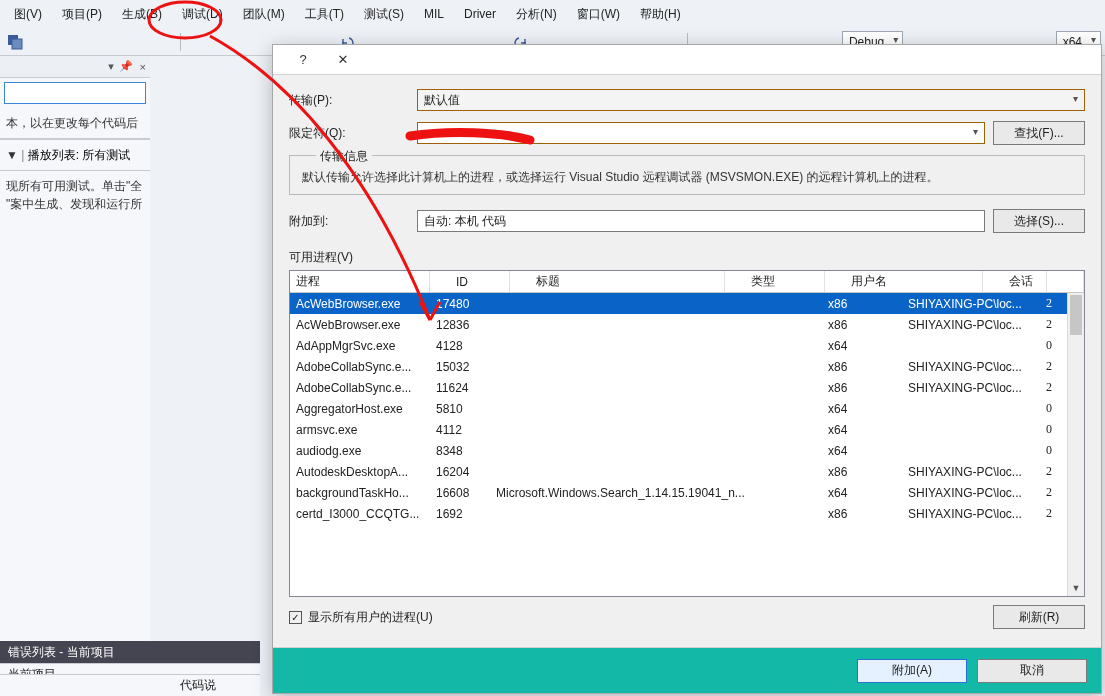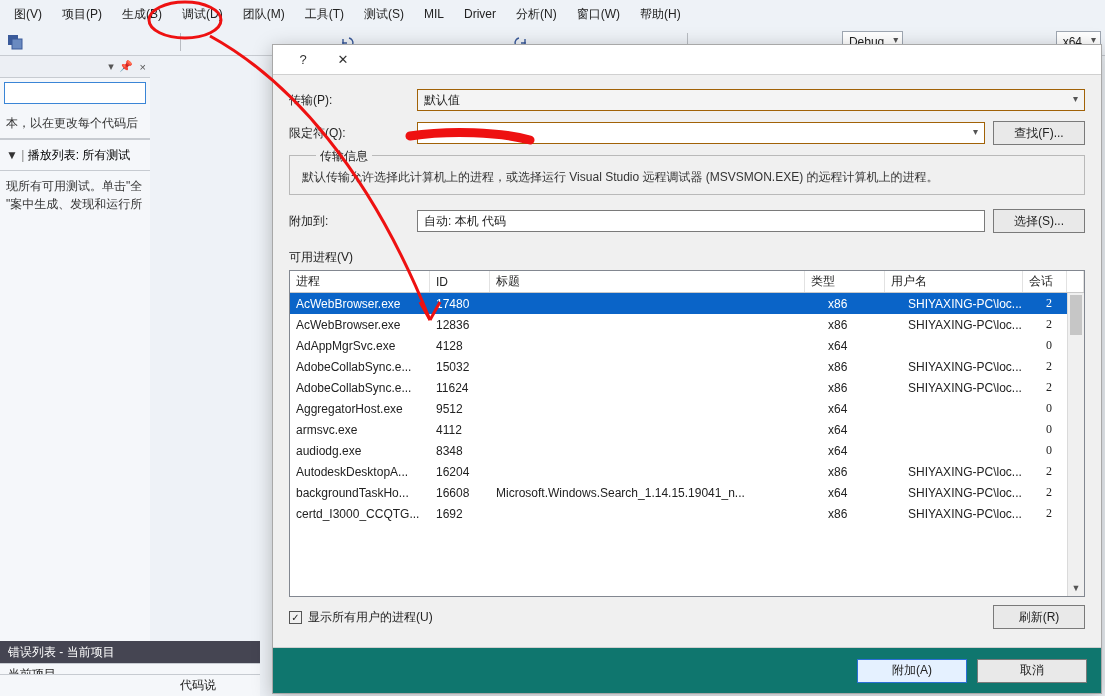--- a/index.html
+++ b/index.html
@@ -171,21 +171,21 @@
     display:flex;align-items:center;padding:0 6px;
   }
 
   .avail-label{margin-bottom:4px;}
   .listview {
     border:1px solid #828790; background:#fff; flex:1;
     display:flex;flex-direction:column;min-height:0;
     margin-bottom:8px;
   }
   .lv-header {
-    display:flex;height:22px;background:#fff;border-bottom:1px solid #c9c9c9;
+    display:flex;height:22px;background:#fff;border-bottom:1px solid #c9c9c9;gap:20px;
   }
   .lv-header .col {
     border-right:1px solid #e2e2e2;display:flex;align-items:center;padding:0 6px;
     font-size:12px;
   }
   .lv-body {flex:1;overflow:hidden;position:relative;}
   .lv-body .scrollbar{position:absolute;right:0;top:0;bottom:0;width:17px;background:#f0f0f0;border-left:1px solid #dadada;}
   .lv-body .scrollbar .thumb{position:absolute;left:2px;right:2px;top:2px;height:40px;background:#c6c6c6;}
   .lv-body .scrollbar .arrow{position:absolute;left:0;right:0;height:17px;display:flex;align-items:center;justify-content:center;font-size:9px;color:#555;}
   .lv-row{display:flex;height:21px;align-items:center;}
@@ -198,21 +198,21 @@
   .col-type{width:80px;}
   .col-user{width:138px;}
   .col-sess{width:44px;font-family:Liberation Serif, serif;}
   .col-scroll{width:17px;flex:none;}
 
   .under-list {display:flex;align-items:center;justify-content:space-between;margin-bottom:8px;}
   .checkbox{display:flex;align-items:center;gap:6px;}
   .checkbox .box{width:13px;height:13px;border:1px solid #555;display:flex;align-items:center;justify-content:center;font-size:10px;}
 
   .dialog-footer {
-    height:46px;border-top:1px solid #d0d0d0;background:#0f766e;
+    height:46px;border-top:1px solid #d0d0d0;background:#14b8a6;
     display:flex;align-items:center;justify-content:flex-end;gap:10px;padding:0 14px;
   }
 
   
   .annotation{position:absolute;pointer-events:none;z-index:20;}
   .annotation svg{overflow:visible;}
 
 </style>
 </head>
 <body>
@@ -376,21 +376,21 @@
           <div class="lv-row">
             <div class="cell col-proc">AdobeCollabSync.e...</div>
             <div class="cell col-id">11624</div>
             <div class="cell col-title"></div>
             <div class="cell col-type">x86</div>
             <div class="cell col-user">SHIYAXING-PC\loc...</div>
             <div class="cell col-sess">2</div>
           </div>
           <div class="lv-row">
             <div class="cell col-proc">AggregatorHost.exe</div>
-            <div class="cell col-id">9512</div>
+            <div class="cell col-id">5810</div>
             <div class="cell col-title"></div>
             <div class="cell col-type">x64</div>
             <div class="cell col-user"></div>
             <div class="cell col-sess">0</div>
           </div>
           <div class="lv-row">
             <div class="cell col-proc">armsvc.exe</div>
             <div class="cell col-id">4112</div>
             <div class="cell col-title"></div>
             <div class="cell col-type">x64</div>

